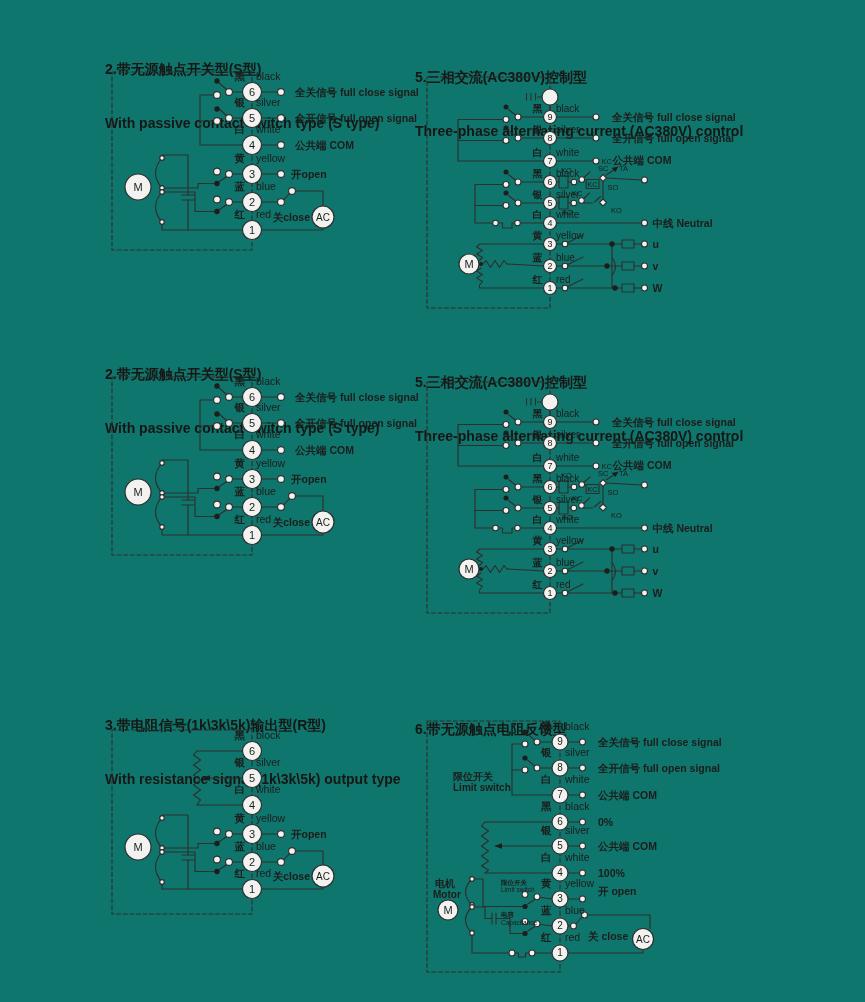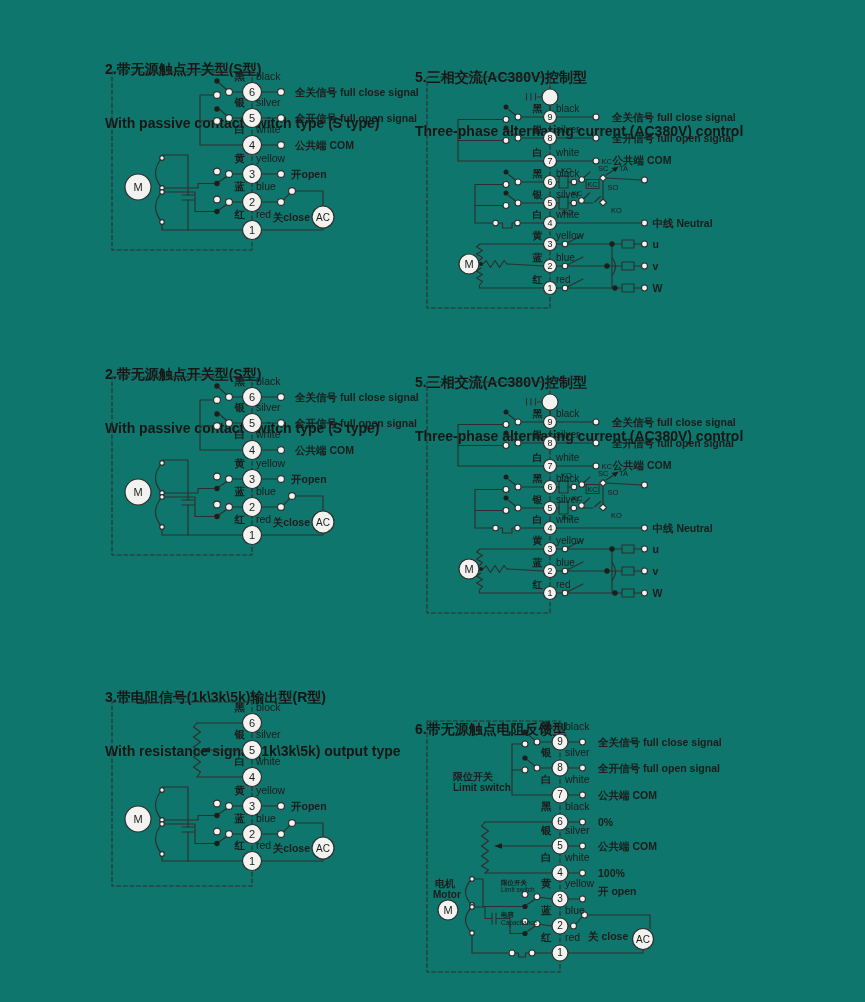--- a/index.html
+++ b/index.html
@@ -590,21 +590,21 @@
         <text class="ts" x="186.5" y="92">KC</text>
         <text class="tx tb" x="197.5" y="92">公共端 COM</text>
         <text class="tx tb" x="237.5" y="154.5">中线 Neutral</text>
         <text class="tx tb" x="237.5" y="175.5">u</text>
         <text class="tx tb" x="237.5" y="197.5">v</text>
         <text class="tx tb" x="237.5" y="219.5">W</text>
       </g>
     </svg>
   </div>
 
-  <div class="sec" style="left:105px;top:652px;width:330px;height:250px;">
+  <div class="sec" style="left:105px;top:680px;width:330px;height:250px;">
     <div class="title">
       <div>3.带电阻信号(1k\3k\5k)输出型(R型)</div>
       <div>With resistance signal (1k\3k\5k) output type</div>
     </div>
     <svg class="dg" style="left:0;top:42px;" width="320" height="200" viewBox="0 0 320 200">
       <rect class="w dsh" x="7" y="8" width="140" height="184"></rect>
       <g class="w">
         <path d="M137.5,29H92"></path>
         <polyline points="92,29 88.5,33 95.5,38 88.5,43 95.5,48 88.5,53 95.5,58 88.5,63 95.5,68 88.5,73 95.5,78 92,83"></polyline>
         <path d="M92,83H137.5"></path>

